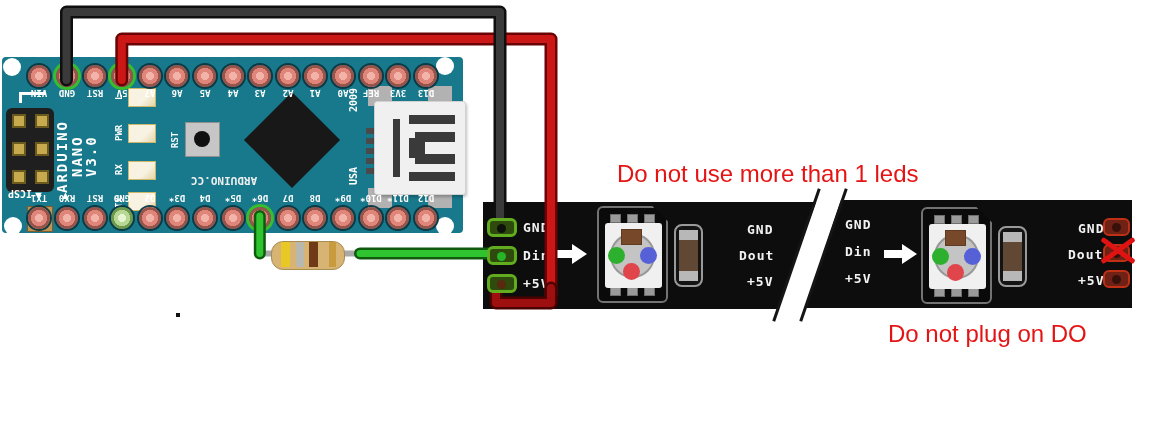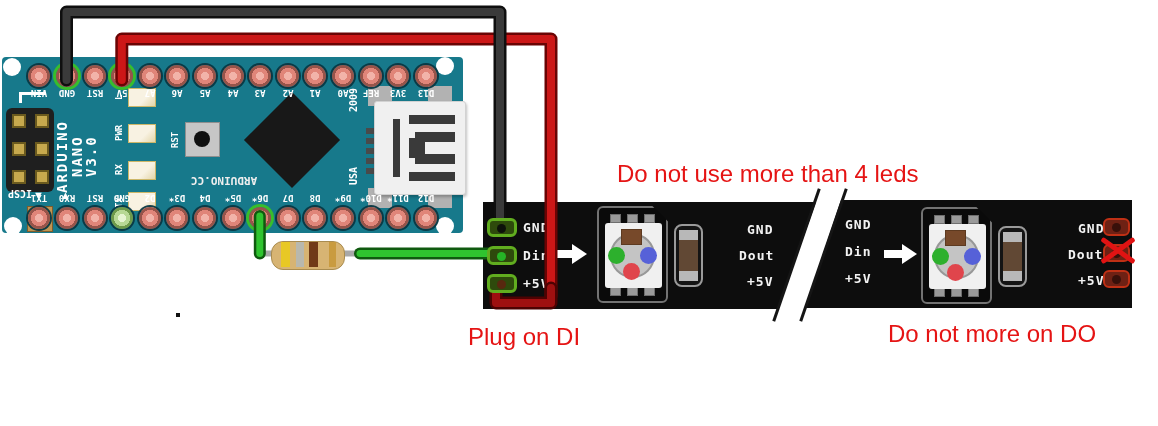--- a/index.html
+++ b/index.html
@@ -319,18 +319,17 @@
   <div class="padred z4" style="left:1103px;top:244px">
       <div class="padhole" style="background:#38100a"></div>
     </div>
   <div class="padred z4" style="left:1103px;top:270px">
       <div class="padhole" style="background:#38100a"></div>
     </div>
 
   <div class="xline z5" style="left:1098px;top:248px;transform:rotate(36deg)"></div>
   <div class="xline z5" style="left:1098px;top:248px;transform:rotate(-36deg)"></div>
 
-  <div class="note z6" style="left:617px;top:160px">Do not use more than 4 leds</div>
-  <div class="note z6" style="left:468px;top:323px">Plug on DI</div>
-  <div class="note z6" style="left:888px;top:320px">Do not more on DO</div>
+  <div class="note z6" style="left:617px;top:160px">Do not use more than 1 leds</div>
+  <div class="note z6" style="left:888px;top:320px">Do not plug on DO</div>
 
   <div class="straydot"></div>
 </div>
 
 </body></html>

